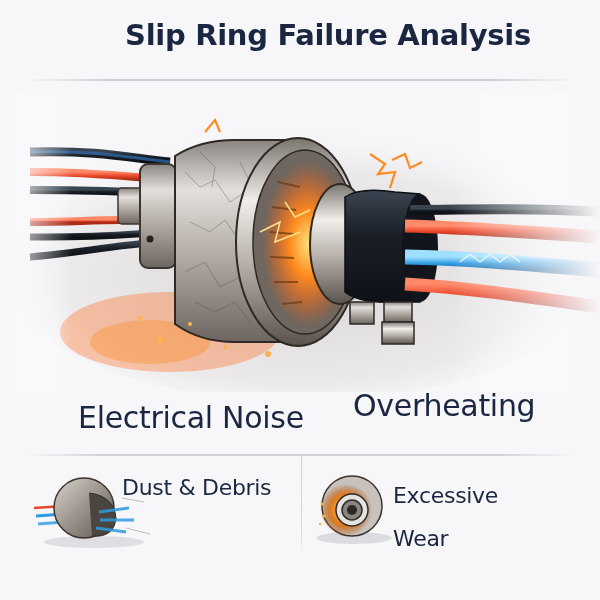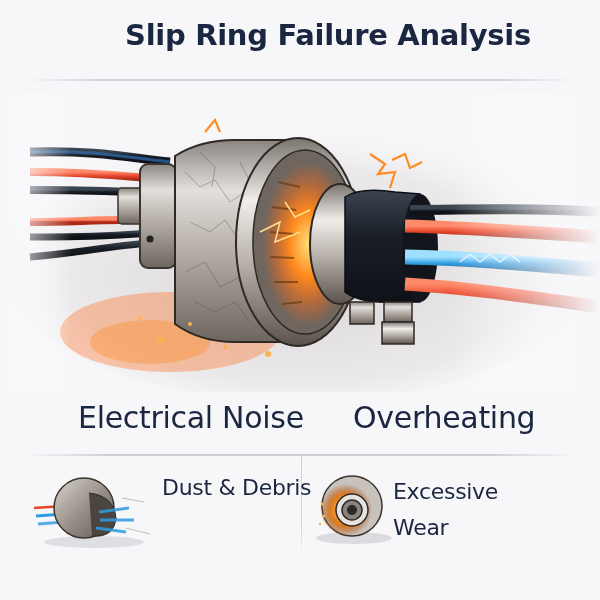--- a/index.html
+++ b/index.html
@@ -24,23 +24,23 @@
   .vr {
     position: absolute; left: 301px; top: 456px; width: 1px; height: 96px;
     background: linear-gradient(to bottom, #cfcfd6, #d8d8de 80%, rgba(210,210,216,0));
   }
   .hero { position: absolute; left: 0; top: 92px; width: 600px; height: 300px; }
   .label {
     position: absolute; font-size: 30px; color: #1b2740; white-space: nowrap;
     letter-spacing: -0.3px;
   }
   .label.noise { left: 78px; top: 400px; }
-  .label.heat { left: 353px; top: 400px; }
-  .label.dust { left: 122px; top: 475px; font-size: 22px; margin-left: 40px; }
-  .label.wear { left: 393px; top: 474px; font-size: 22px; line-height: 36px; white-space: normal; width: 140px; }
+  .label.heat { left: 353px; top: 388px; }
+  .label.dust { left: 122px; top: 475px; font-size: 22px; }
+  .label.wear { left: 393px; top: 474px; font-size: 22px; line-height: 43px; white-space: normal; width: 140px; }
   .thumb { position: absolute; }
   .thumb.dust { left: 34px; top: 468px; width: 120px; height: 85px; }
   .thumb.wear { left: 312px; top: 468px; width: 85px; height: 80px; }
 </style>
 </head>
 <body>
 
 <div class="title">Slip Ring Failure Analysis</div>
 <div class="hr top"></div>
 

